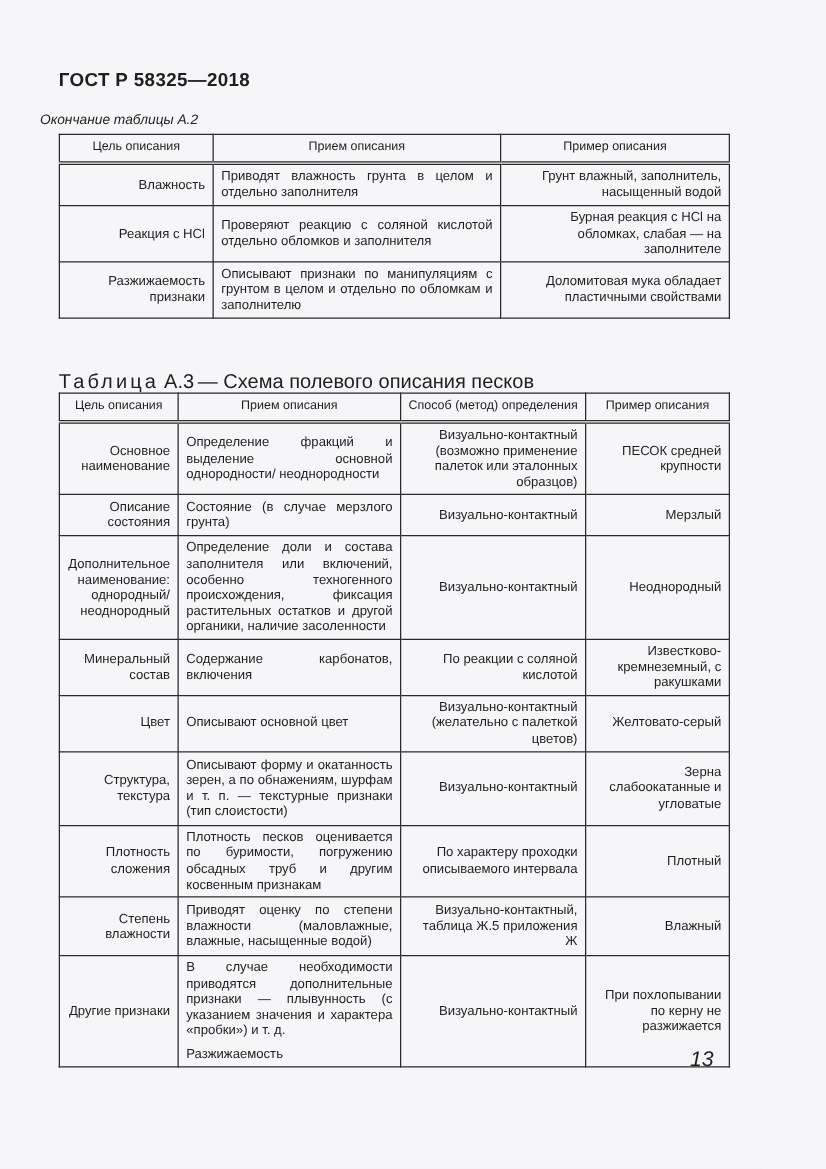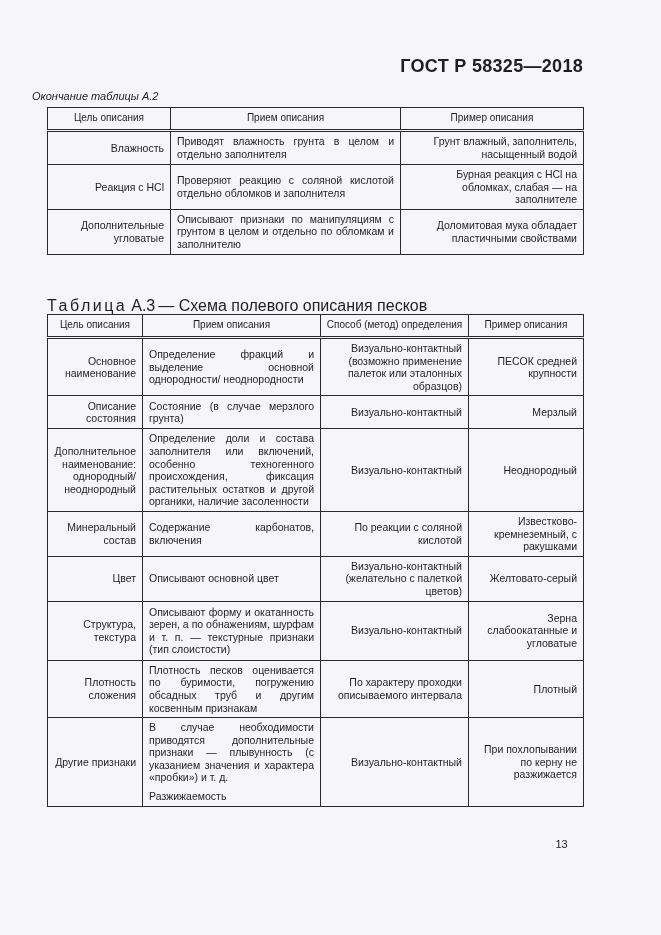--- a/index.html
+++ b/index.html
@@ -14,22 +14,22 @@
     width: 661px;
     height: 935px;
     background: #f6f5f7;
     overflow: hidden;
   }
   .doc-code {
     position: absolute;
     top: 56px;
     left: 47px;
     width: 536px;
-    text-align: right;
-    font-size: 18px;
+    text-align: left;
+    font-size: 15px;
     font-weight: bold;
     letter-spacing: 0.3px;
   }
   .caption-a2 {
     position: absolute;
     top: 90px;
     left: 32px;
     font-size: 11px;
     font-style: italic;
   }
@@ -69,21 +69,22 @@
   td.c-center { text-align: right; }
   td.c-just   { text-align: justify; }
   td.c-left   { text-align: right; }
   td .para + .para { margin-top: 6px; }
   .page-number {
     position: absolute;
     top: 838px;
     left: 540px;
     width: 43px;
     text-align: center;
-    font-size: 11px;
+    font-size: 17px;
+    font-style: italic;
   }
 </style>
 </head>
 <body>
 
 <div class="page">
 
   <div class="doc-code">ГОСТ Р 58325—2018</div>
 
   <div class="caption-a2">Окончание таблицы А.2</div>
@@ -104,21 +105,21 @@
       <td class="c-center">Влажность</td>
       <td class="c-just">Приводят влажность грунта в целом и отдельно заполнителя</td>
       <td class="c-left">Грунт влажный, заполнитель, насыщенный водой</td>
     </tr>
     <tr style="height:41px">
       <td class="c-center">Реакция с HCl</td>
       <td class="c-just">Проверяют реакцию с соляной кислотой отдельно обломков и заполнителя</td>
       <td class="c-left">Бурная реакция с HCl на обломках, слабая — на заполнителе</td>
     </tr>
     <tr style="height:33px">
-      <td class="c-center">Дополнительные угловатые</td>
+      <td class="c-center">Разжижаемость признаки</td>
       <td class="c-just">Описывают признаки по манипуляциям с грунтом в целом и отдельно по обломкам и заполнителю</td>
       <td class="c-left">Доломитовая мука обладает пластичными свойствами</td>
     </tr>
   </tbody>
     </table>
 
   <div class="caption-a3">
     <span class="spaced">Таблица</span><span class="num">А.3</span><span class="rest">— Схема полевого описания песков</span>
   </div>
 
@@ -171,20 +172,26 @@
       <td class="c-just">Описывают форму и окатанность зерен, а по обнажениям, шурфам и т. п. — текстурные признаки (тип слоистости)</td>
       <td class="c-center">Визуально-контактный</td>
       <td class="c-left">Зерна слабоокатанные и угловатые</td>
     </tr>
     <tr style="height:51px">
       <td class="c-center">Плотность сложения</td>
       <td class="c-just">Плотность песков оценивается по буримости, погружению обсадных труб и другим косвенным признакам</td>
       <td class="c-center">По характеру проходки описываемого интервала</td>
       <td class="c-left">Плотный</td>
     </tr>
+    <tr style="height:47px">
+      <td class="c-center">Степень влажности</td>
+      <td class="c-just">Приводят оценку по степени влажности (маловлажные, влажные, насыщенные водой)</td>
+      <td class="c-center">Визуально-контактный, таблица Ж.5 приложения Ж</td>
+      <td class="c-left">Влажный</td>
+    </tr>
     <tr style="height:88px">
       <td class="c-center">Другие признаки</td>
       <td class="c-just">
         <div class="para">В случае необходимости приводятся дополнительные признаки — плывунность (с указанием значения и характера «пробки») и т. д.</div>
         <div class="para">Разжижаемость</div>
       </td>
       <td class="c-center">Визуально-контактный</td>
       <td class="c-left">При похлопывании по керну не разжижается</td>
     </tr>
   </tbody>

